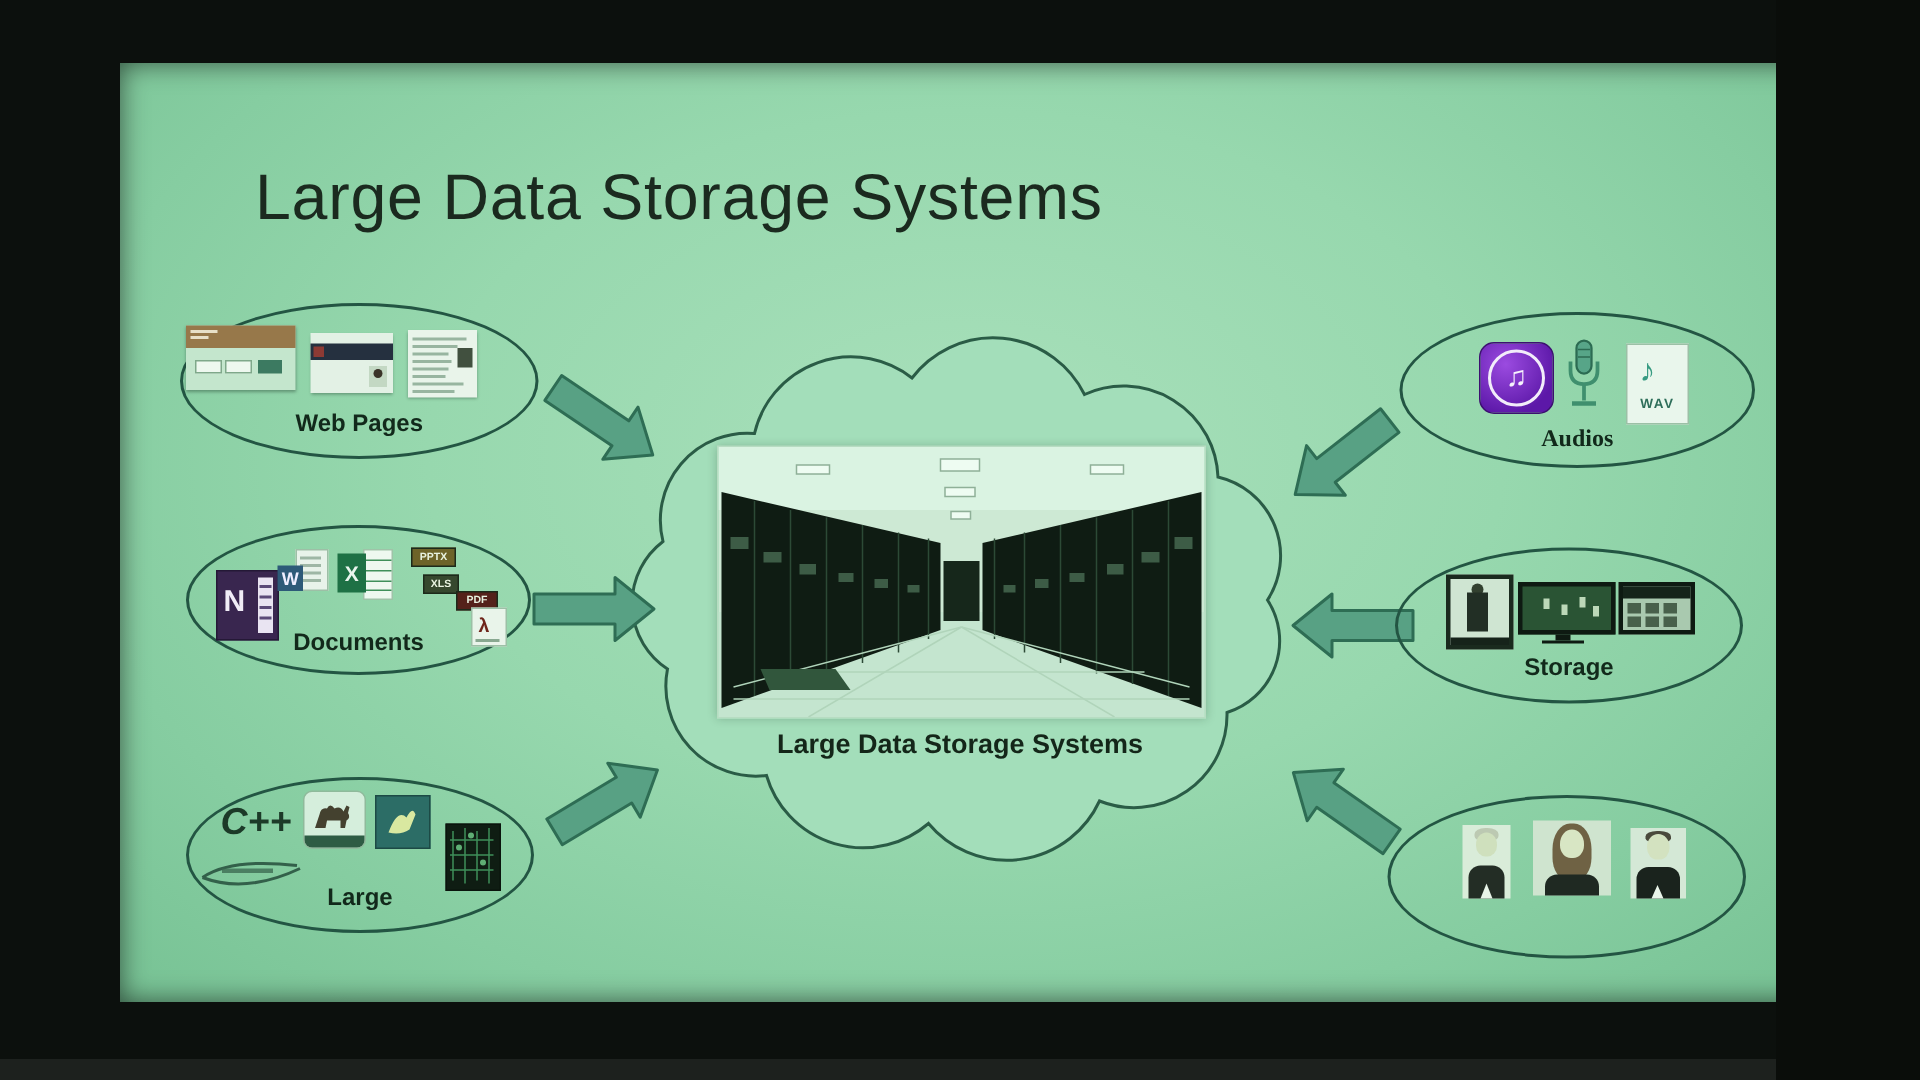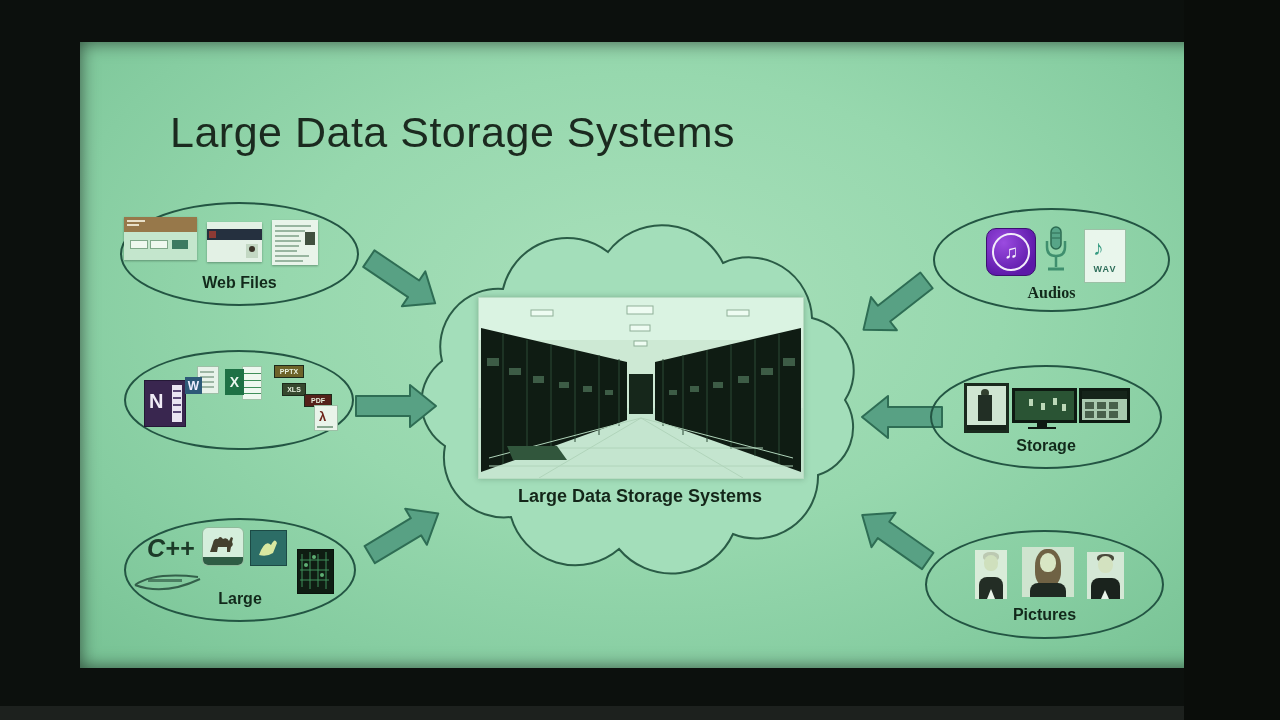--- a/index.html
+++ b/index.html
@@ -195,21 +195,21 @@
         <i class="ln" style="top:5px;width:36px;"></i>
           <i class="ln" style="top:10px;width:30px;"></i>
         <i class="ln" style="top:15px;width:24px;"></i>
           <i class="ln" style="top:20px;width:26px;"></i>
         <i class="ln" style="top:25px;width:24px;"></i>
           <i class="ln" style="top:30px;width:22px;"></i>
         <i class="ln" style="top:35px;width:34px;"></i>
           <i class="ln" style="top:40px;width:28px;"></i>
         <div class="pic"></div>
       </div>
-      <div class="oval-label" style="top:70px;">Web Files</div>
+      <div class="oval-label" style="top:70px;">Web Pages</div>
     </div>
 
     <div class="oval" style="left:44px;top:308px;width:226px;height:96px;">
       <div class="abs onenote" style="left:18px;top:28px;width:40px;height:45px;">
         <span class="letter">N</span>
         <span class="rail">
             <i style="top:5px;"></i>
             <i style="top:12px;"></i>
             <i style="top:19px;"></i>
             <i style="top:26px;"></i>
@@ -233,20 +233,21 @@
           </div>
         <div class="sq">X</div>
       </div>
       <div class="badge" style="left:148px;top:13px;width:28px;height:11px;font-size:7px;background:#6d6329;">PPTX</div>
       <div class="badge" style="left:156px;top:31px;width:22px;height:11px;font-size:7px;background:#36482e;">XLS</div>
       <div class="badge" style="left:178px;top:42px;width:26px;height:11px;font-size:7px;background:#54211a;">PDF</div>
       <div class="abs pdfpage" style="left:188px;top:53px;width:22px;height:24px;">
         <span class="swirl">λ</span>
           <span class="foot"></span>
       </div>
+      <div class="oval-label" style="top:68px;">Documents</div>
     </div>
 
     <div class="oval" style="left:44px;top:476px;width:228px;height:100px;">
       <div class="abs cpp" style="left:21px;top:14px;">C++</div>
       <div class="abs camel" style="left:76px;top:7px;width:40px;height:37px;">
         <svg width="38" height="26" style="position:absolute;left:1px;top:2px;">
           <path d="M6,22 L9,13 Q10,8 14,9 Q16,5 19,9 Q23,7 25,11 L27,7 L29,8 L28,12 Q30,15 27,17 L26,22 L23,22 L23,17 L14,17 L13,22 Z" fill="#44412f"></path>
         </svg>
         <div class="band"></div>
       </div>
@@ -346,17 +347,16 @@
         <div class="face" style="left:18px;top:6px;width:16px;height:19px;background:#d8e6c4;"></div>
         <div class="body" style="left:8px;width:36px;height:14px;background:#1f2922;"></div>
       </div>
       <div class="port" style="left:160px;top:20px;width:37px;height:47px;">
         <div class="bg" style="background:#d4e8d6;"></div>
         <div class="hair" style="left:10px;top:2px;width:17px;height:8px;background:#4a4a3c;"></div>
         <div class="face" style="left:11px;top:4px;width:15px;height:17px;background:#d3e2c0;"></div>
         <div class="body" style="left:4px;width:29px;height:21px;background:#1a231d;"></div>
         <div class="collar" style="left:14px;border-left:4px solid transparent;border-right:4px solid transparent;border-bottom:9px solid #e9f4e9;"></div>
       </div>
-      <div class="oval-label" style="top:74px;">Pictures</div>
     </div>
 
   </div>
 </div>
 
 </body></html>

